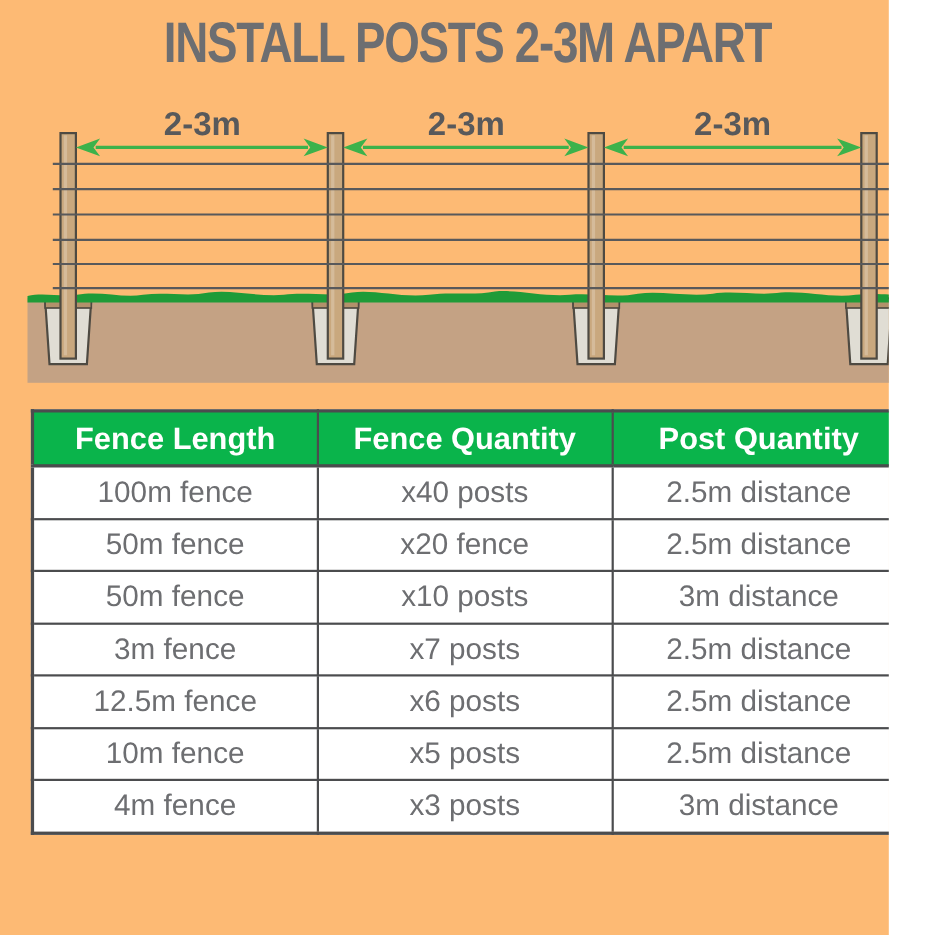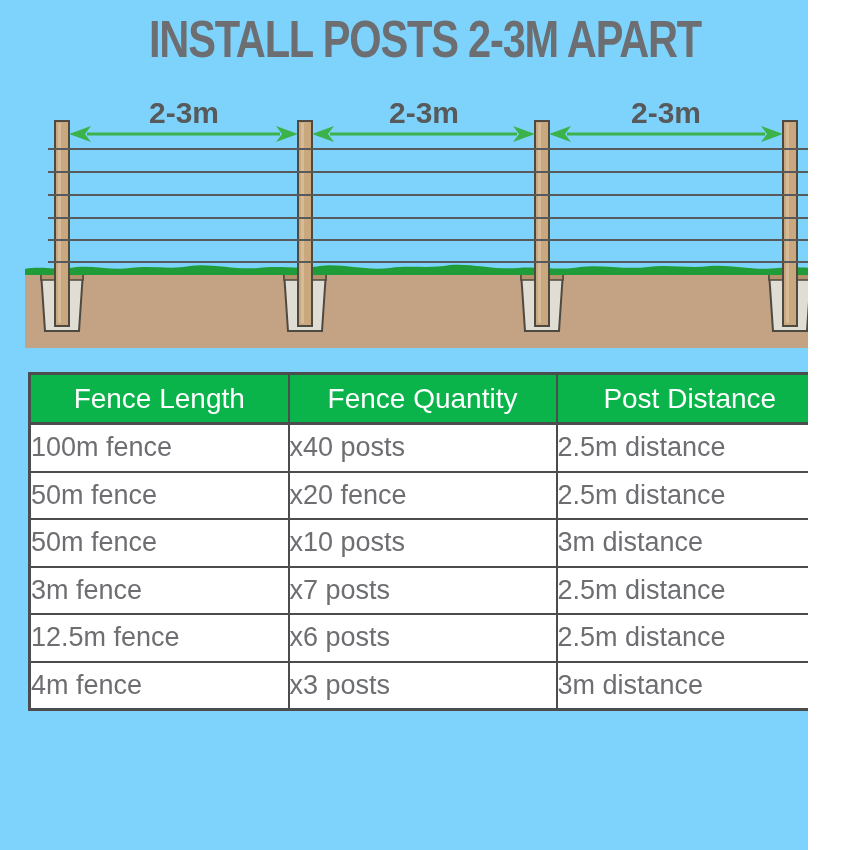--- a/index.html
+++ b/index.html
@@ -9,21 +9,21 @@
     --ground-tan:#c4a284;
     --post-tan:#c9a87e;
     --footing-gray:#e0ddd4;
     --wire-gray:#58595b;
     --text-gray:#6d6e71;
     --border-dark:#4b4c4e;
     --outline-dark:#4e4a42;
   }
   html,body{margin:0;padding:0;background:#fff;}
   body{width:850px;height:850px;font-family:"Liberation Sans",sans-serif;}
-  .canvas{position:relative;width:808px;height:850px;background:#7dd3fc;overflow:hidden;}
+  .canvas{position:relative;width:808px;height:850px;background:#fdba74;overflow:hidden;}
 
   .title{
     position:absolute;top:13px;left:0;width:850px;margin:0;
     text-align:center;font-size:52px;line-height:1.0;font-weight:800;
     color:var(--text-gray);letter-spacing:-1.5px;
     transform:scaleX(0.80);transform-origin:50% 50%;
     white-space:nowrap;
   }
 
   .diagram{position:absolute;top:85px;left:0;width:850px;height:270px;}
@@ -42,27 +42,27 @@
     text-anchor:middle;font-family:"Liberation Sans",sans-serif;
   }
 
   table.fence-table{
     position:absolute;left:28px;top:372px;width:794px;
     border-collapse:collapse;table-layout:fixed;background:#fff;
     border:3px solid var(--border-dark);
   }
   .fence-table th{
     background:var(--header-green);color:#ffffff;
-    font-size:28px;font-weight:400;height:47px;
+    font-size:28px;font-weight:700;height:47px;
     border:2px solid var(--border-dark);border-bottom-width:3px;
     text-align:center;padding:0;
   }
   .fence-table td{
     color:var(--text-gray);font-size:27px;font-weight:400;
-    height:45.5px;vertical-align:middle;
+    height:45.5px;text-align:center;vertical-align:middle;
     border:2px solid var(--border-dark);padding:0;background:#fff;
   }
 </style>
 </head>
 <body>
 
 <div class="canvas">
 
   <h1 class="title">INSTALL POSTS 2-3M APART</h1>
 
@@ -144,21 +144,21 @@
   <table class="fence-table">
     <colgroup>
       <col style="width:259px">
       <col style="width:268px">
       <col style="width:267px">
     </colgroup>
     <thead>
       <tr>
         <th>Fence Length</th>
         <th>Fence Quantity</th>
-        <th>Post Distance</th>
+        <th>Post Quantity</th>
       </tr>
     </thead>
     <tbody id="table-body">
         <tr>
           <td>100m fence</td>
           <td>x40 posts</td>
           <td>2.5m distance</td>
         </tr>
         <tr>
           <td>50m fence</td>
@@ -174,20 +174,25 @@
           <td>3m fence</td>
           <td>x7 posts</td>
           <td>2.5m distance</td>
         </tr>
         <tr>
           <td>12.5m fence</td>
           <td>x6 posts</td>
           <td>2.5m distance</td>
         </tr>
         <tr>
+          <td>10m fence</td>
+          <td>x5 posts</td>
+          <td>2.5m distance</td>
+        </tr>
+        <tr>
           <td>4m fence</td>
           <td>x3 posts</td>
           <td>3m distance</td>
         </tr>
       </tbody>
   </table>
 
 </div>
 
 </body></html>

